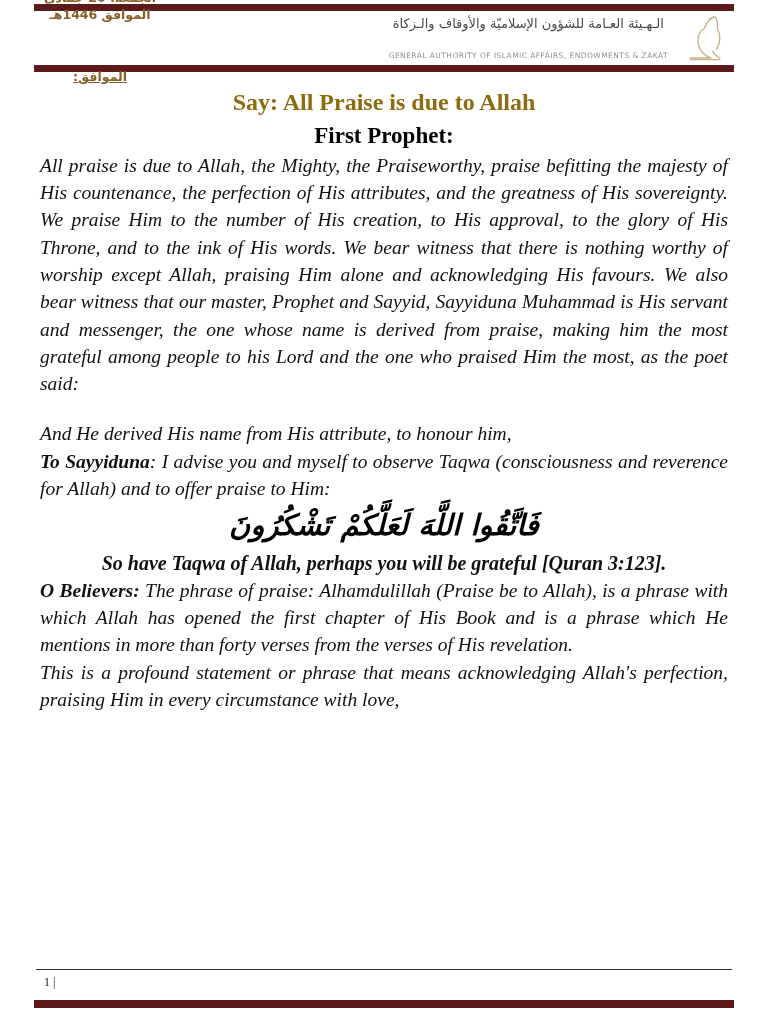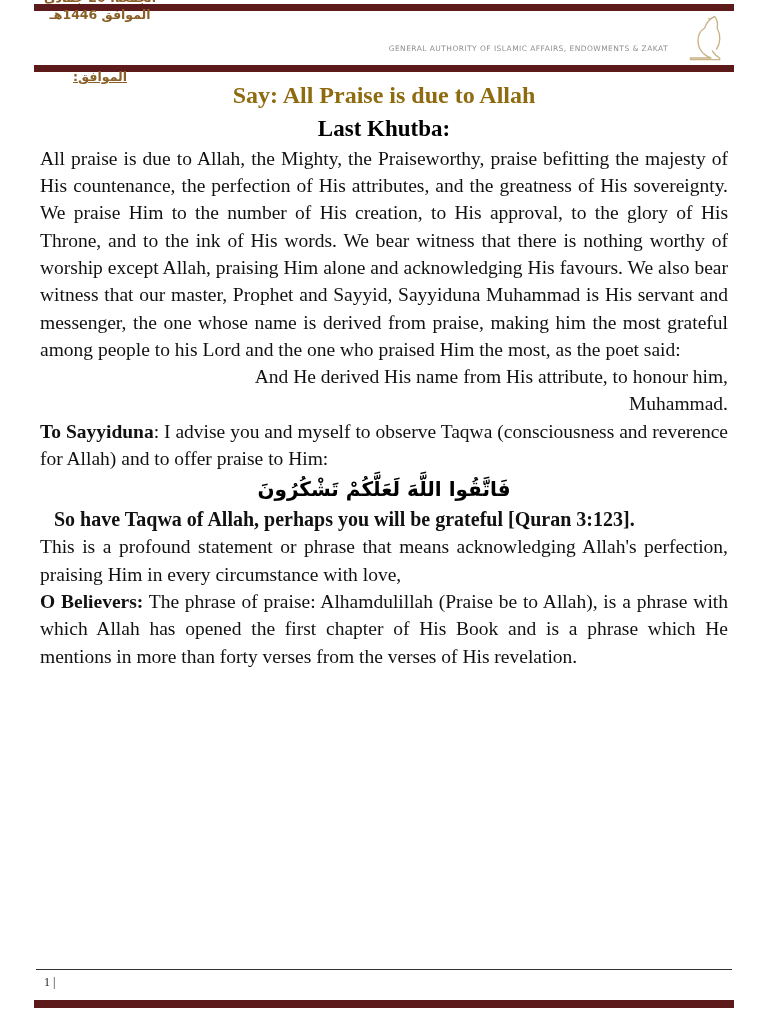--- a/index.html
+++ b/index.html
@@ -54,53 +54,54 @@
   .logo-english {
     font-family: "DejaVu Sans", sans-serif;
     font-size: 7.5px;
     letter-spacing: 0.45px;
     color: #8f8f8f;
     margin-top: 20px;
     white-space: nowrap;
   }
   .falcon svg { display: block; }
   .content {
-    padding: 5px 40px 0 40px;
+    padding: 12px 40px 0 40px;
     font-size: 19.5px;
     line-height: 1.4;
     color: #111111;
     text-align: justify;
   }
   .title {
     text-align: center;
     font-size: 24px;
     font-weight: bold;
     color: var(--title-gold, #8F6B10);
     margin-top: 2px;
   }
   .subtitle {
     text-align: center;
     font-size: 23px;
     font-weight: bold;
     color: #000000;
   }
-  p { margin: 0; }
-  .center { text-align: right; }
+  p { margin: 0; font-style: italic; }
+  .center { text-align: left; margin-top: 23px; }
   .bold { font-weight: bold; }
   .arabic-verse {
     direction: rtl;
     text-align: center;
     font-family: "DejaVu Sans", sans-serif;
     font-weight: bold;
-    font-size: 20px;
+    font-size: 29px;
     line-height: 1.5;
     color: #000000;
     margin: 2px 0;
   }
   .verse-translation {
+    text-align: center;
     font-weight: bold;
     font-size: 20px;
     line-height: 1.35;
     max-width: 660px;
     margin: 0 auto;
   }
   .footer-line {
     position: absolute;
     left: 36px;
     right: 36px;
@@ -132,51 +133,51 @@
 
   <div class="header-row">
     <div class="date-block">
       <div>الجمعة: 20 جمادى</div>
       <div>الموافق 1446هـ</div>
       <div class="date-line3">الموافق:</div>
     </div>
 
     <div class="logo-block">
       <div class="logo-text">
+        <div class="logo-arabic">الـهـيئة العـامة للشؤون الإسلاميّة والأوقاف والـزكاة</div>
         <div class="logo-english">GENERAL AUTHORITY OF ISLAMIC AFFAIRS, ENDOWMENTS &amp; ZAKAT</div>
       </div>
       <div class="falcon">
         <svg viewBox="0 0 60 60" width="50" height="50" aria-hidden="true">
           <path d="M44 4 C38 7 34 12 32 18 C27 21 24 27 24 33 C24 43 30 51 40 54 L15 54 L15 56 L50 56 L50 54 C46 52 43 49 41 45" fill="none" stroke="#C9B285" stroke-width="1.6"></path>
           <path d="M44 4 C47 8 48 13 47 18 C51 26 51 36 46 44" fill="none" stroke="#C9B285" stroke-width="1.6"></path>
           <path d="M44 4 C42 6 39 7 36 7" fill="none" stroke="#C9B285" stroke-width="1.2"></path>
         </svg>
       </div>
     </div>
   </div>
 
   <div class="bar"></div>
 
   <div class="content">
     <h1 class="title">Say: All Praise is due to Allah</h1>
-    <h2 class="subtitle">Last Khutba:</h2>
+    <h2 class="subtitle">First Prophet:</h2>
 
     <p>All praise is due to Allah, the Mighty, the Praiseworthy, praise befitting the majesty of His countenance, the perfection of His attributes, and the greatness of His sovereignty. We praise Him to the number of His creation, to His approval, to the glory of His Throne, and to the ink of His words. We bear witness that there is nothing worthy of worship except Allah, praising Him alone and acknowledging His favours. We also bear witness that our master, Prophet and Sayyid, Sayyiduna Muhammad is His servant and messenger, the one whose name is derived from praise, making him the most grateful among people to his Lord and the one who praised Him the most, as the poet said:</p>
 
     <p class="center">And He derived His name from His attribute, to honour him,</p>
-    <p class="center">Muhammad.</p>
 
 
     <p><span class="bold">To Sayyiduna</span><span>: I advise you and myself to observe Taqwa (consciousness and reverence for Allah) and to offer praise to Him:</span></p>
 
     <p class="arabic-verse">فَاتَّقُوا اللَّهَ لَعَلَّكُمْ تَشْكُرُونَ</p>
     <p class="verse-translation">So have Taqwa of Allah, perhaps you will be grateful [Quran 3:123].</p>
 
+    <p><span class="bold">O Believers:</span><span> The phrase of praise: Alhamdulillah (Praise be to Allah), is a phrase with which Allah has opened the first chapter of His Book and is a phrase which He mentions in more than forty verses from the verses of His revelation.</span></p>
+
     <p>This is a profound statement or phrase that means acknowledging Allah's perfection, praising Him in every circumstance with love,</p>
-
-    <p><span class="bold">O Believers:</span><span> The phrase of praise: Alhamdulillah (Praise be to Allah), is a phrase with which Allah has opened the first chapter of His Book and is a phrase which He mentions in more than forty verses from the verses of His revelation.</span></p>
   </div>
 
   <div class="footer-line"></div>
   <div class="page-num">1 |</div>
   <div class="bottom-bar"></div>
 
 </div>
 
 </body></html>

